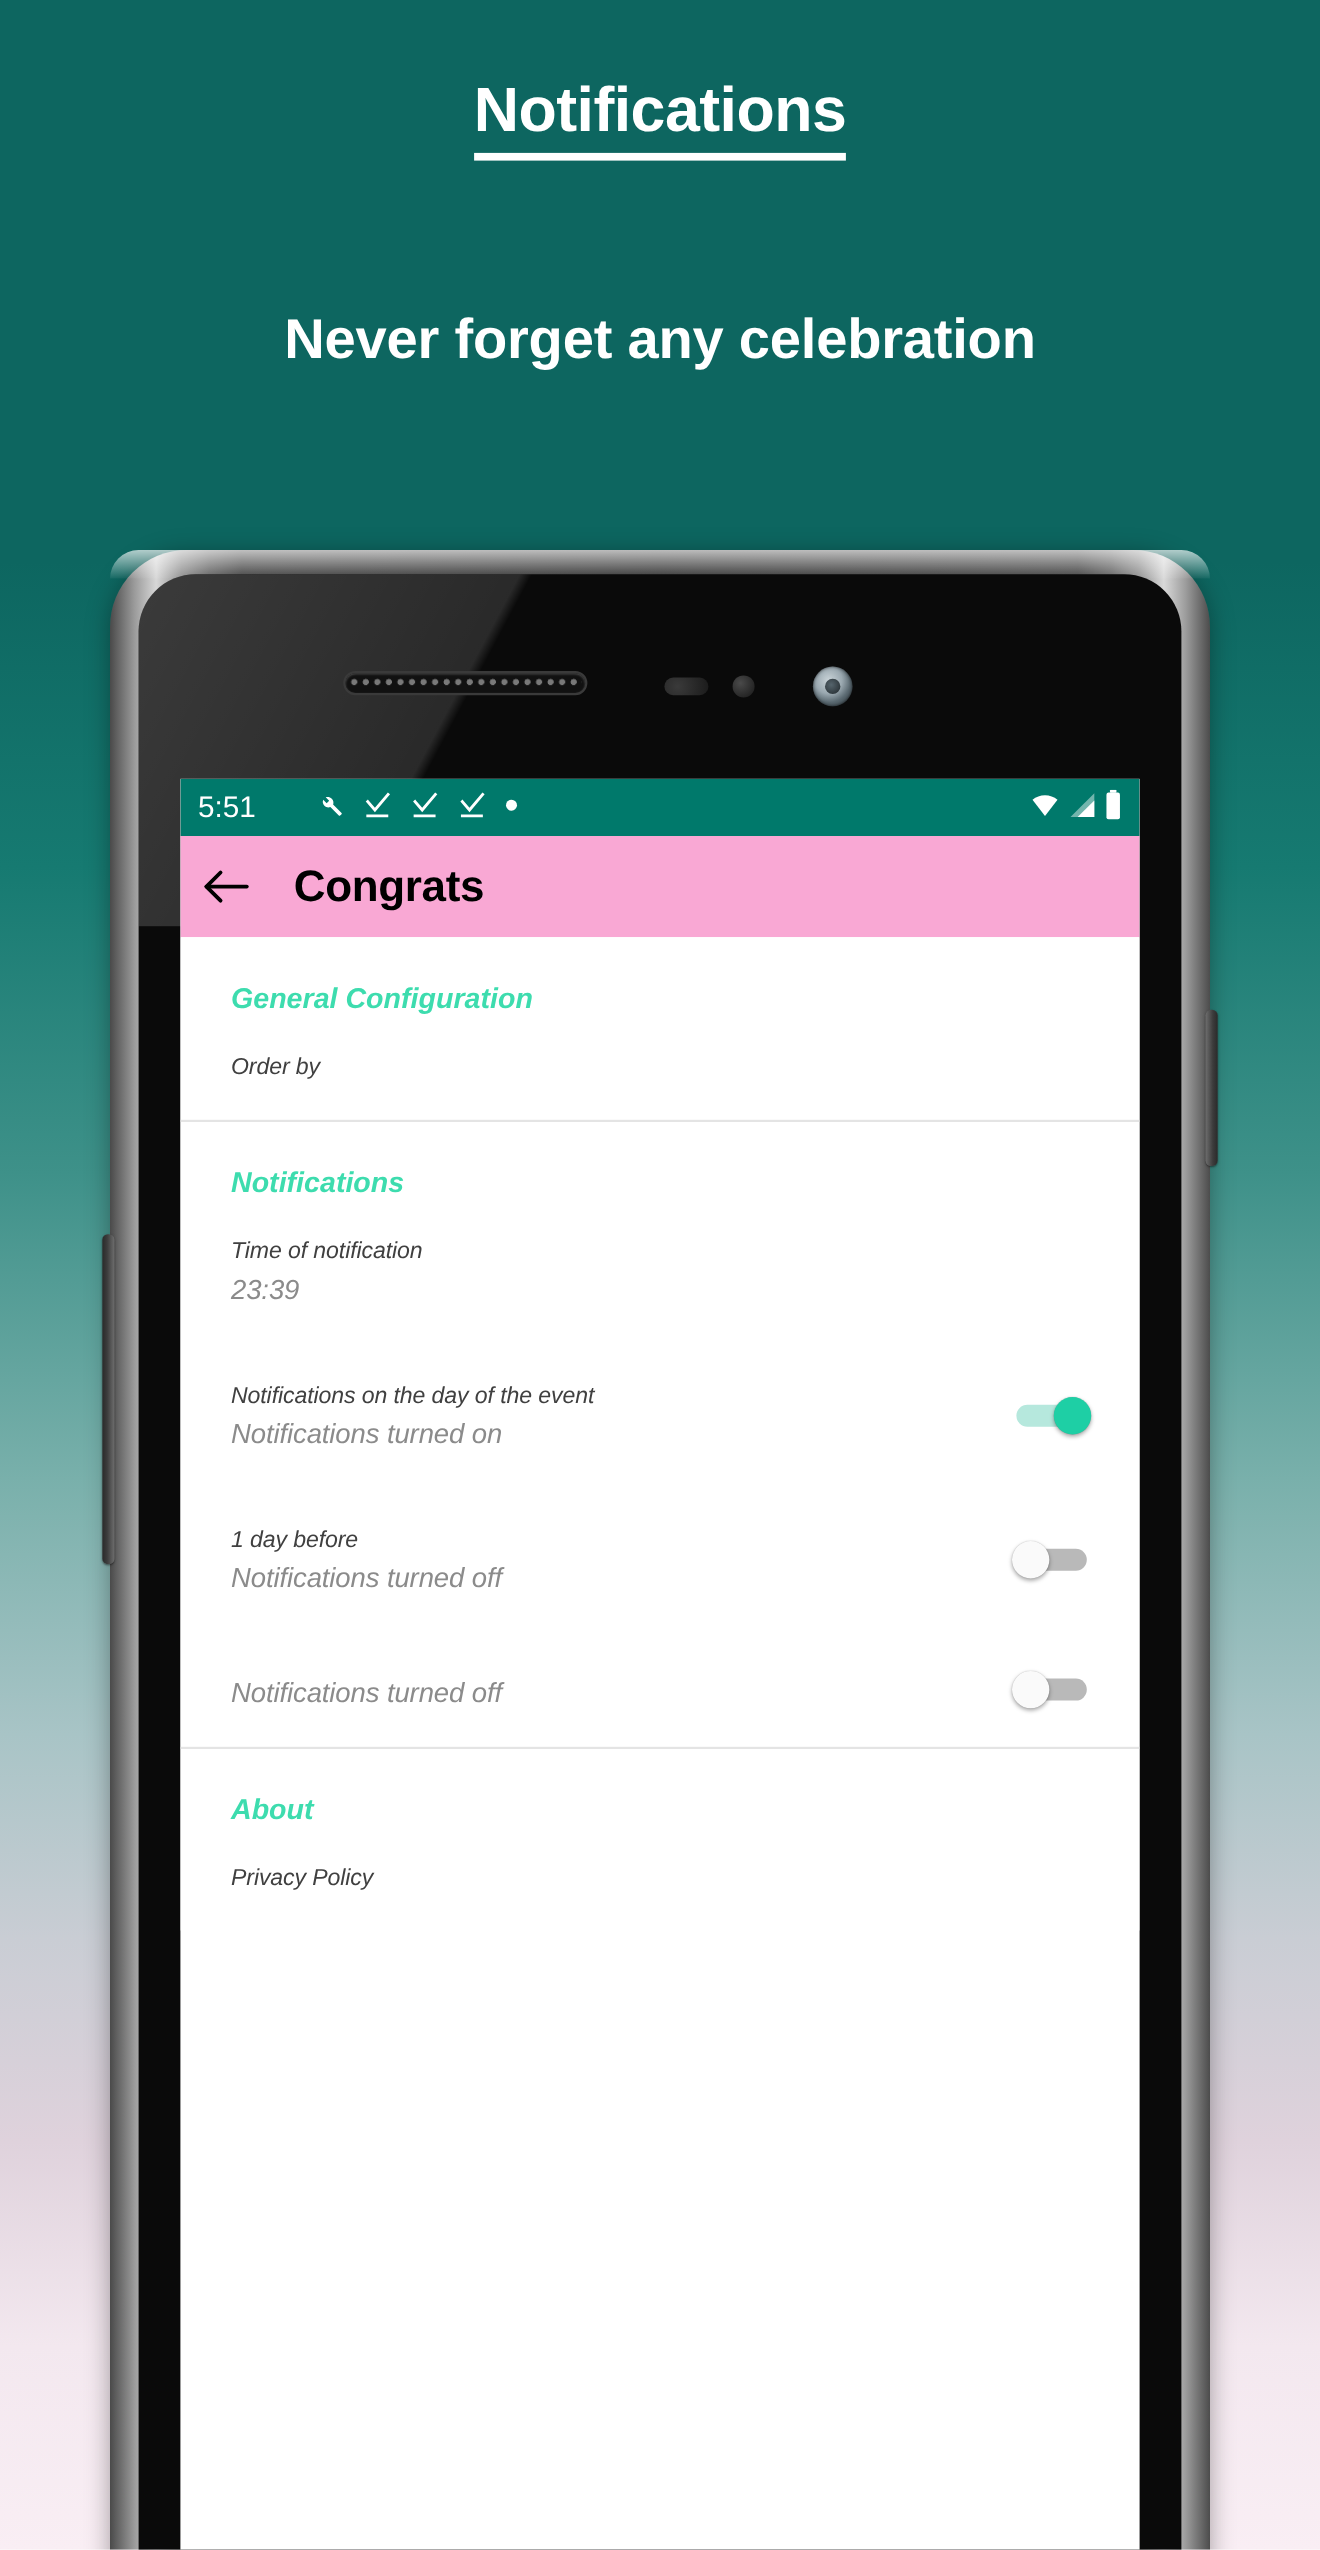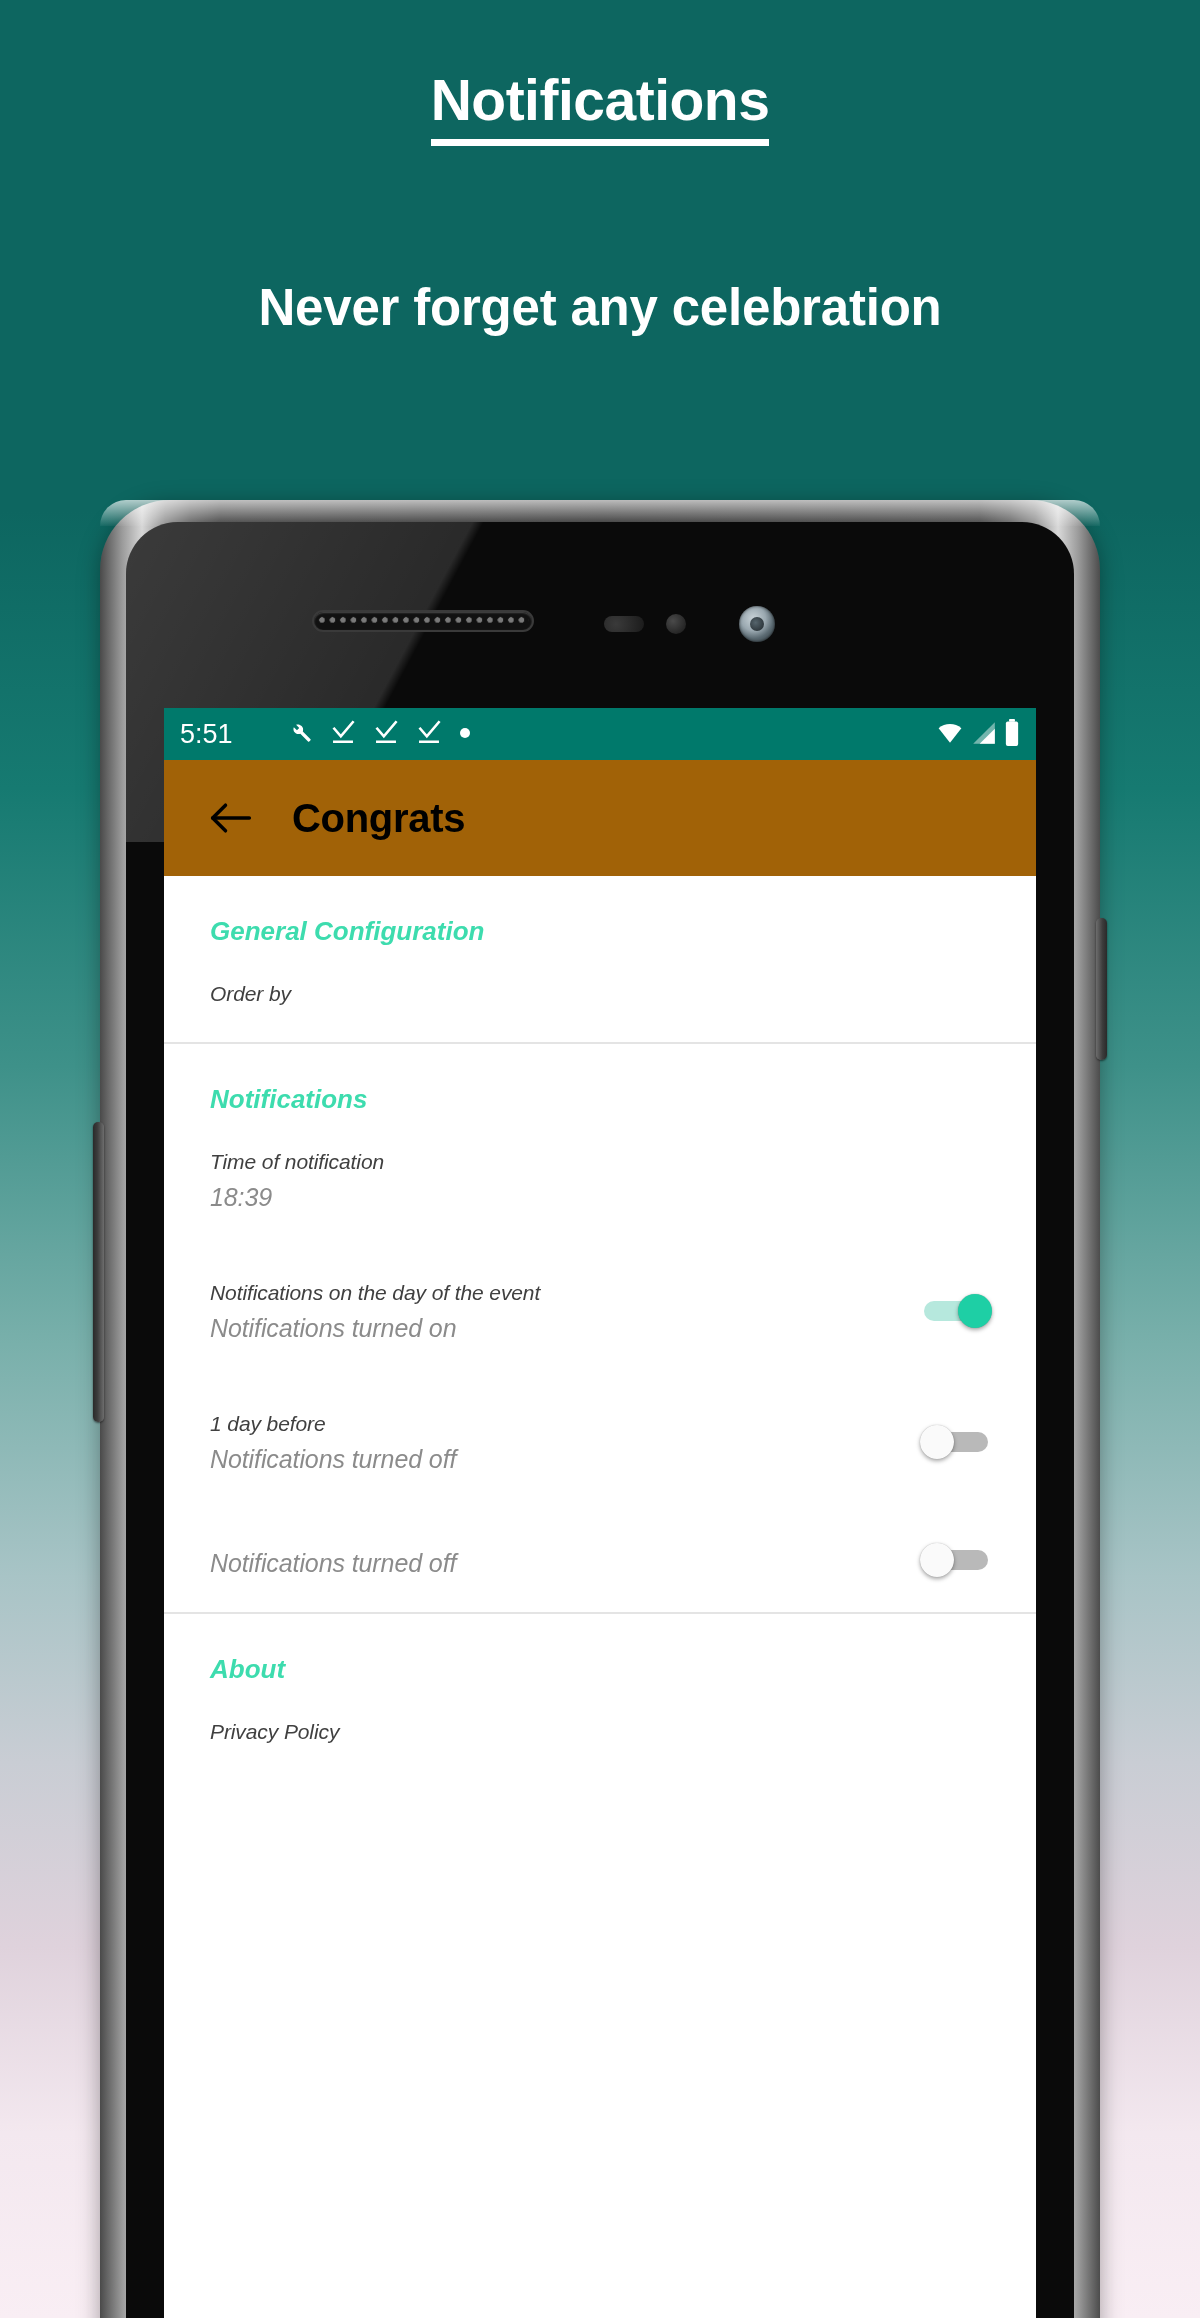--- a/index.html
+++ b/index.html
@@ -153,24 +153,24 @@
   .status-clock {
     font-size: 27px; font-weight: 500; letter-spacing: 0px;
     margin-right: 18px;
   }
   .status-icons-left { display: flex; align-items: center; gap: 17px; }
   .status-spacer { flex: 1; }
   .status-icons-right { display: flex; align-items: flex-end; gap: 7px; }
   .ic { display: block; }
 
   .appbar {
-    height: 116px;
-    background: #a16207;
+    height: 92px;
+    background: #f9a8d4;
     display: flex; align-items: center;
-    padding-left: 36px;
+    padding-left: 11px;
   }
   .appbar-back {
     width: 62px; height: 62px;
     display: flex; align-items: center; justify-content: center;
     cursor: pointer;
   }
   .appbar-title {
     margin-left: 30px;
     font-size: 40px; font-weight: bold; color: #000000;
     letter-spacing: -0.3px;
@@ -318,21 +318,21 @@
               </div>
             </div>
           </div>
 
           <div class="section">
             <div class="section-header">Notifications</div>
 
             <div class="pref-row">
               <div class="pref-text">
                 <div class="pref-title">Time of notification</div>
-                <div class="pref-summary">18:39</div>
+                <div class="pref-summary">23:39</div>
               </div>
             </div>
 
             <div class="pref-row">
               <div class="pref-text">
                 <div class="pref-title" style="max-width:520px">Notifications on the day of the event</div>
                 <div class="pref-summary">Notifications turned on</div>
               </div>
               <div class="switch on">
                 <div class="track"></div>

